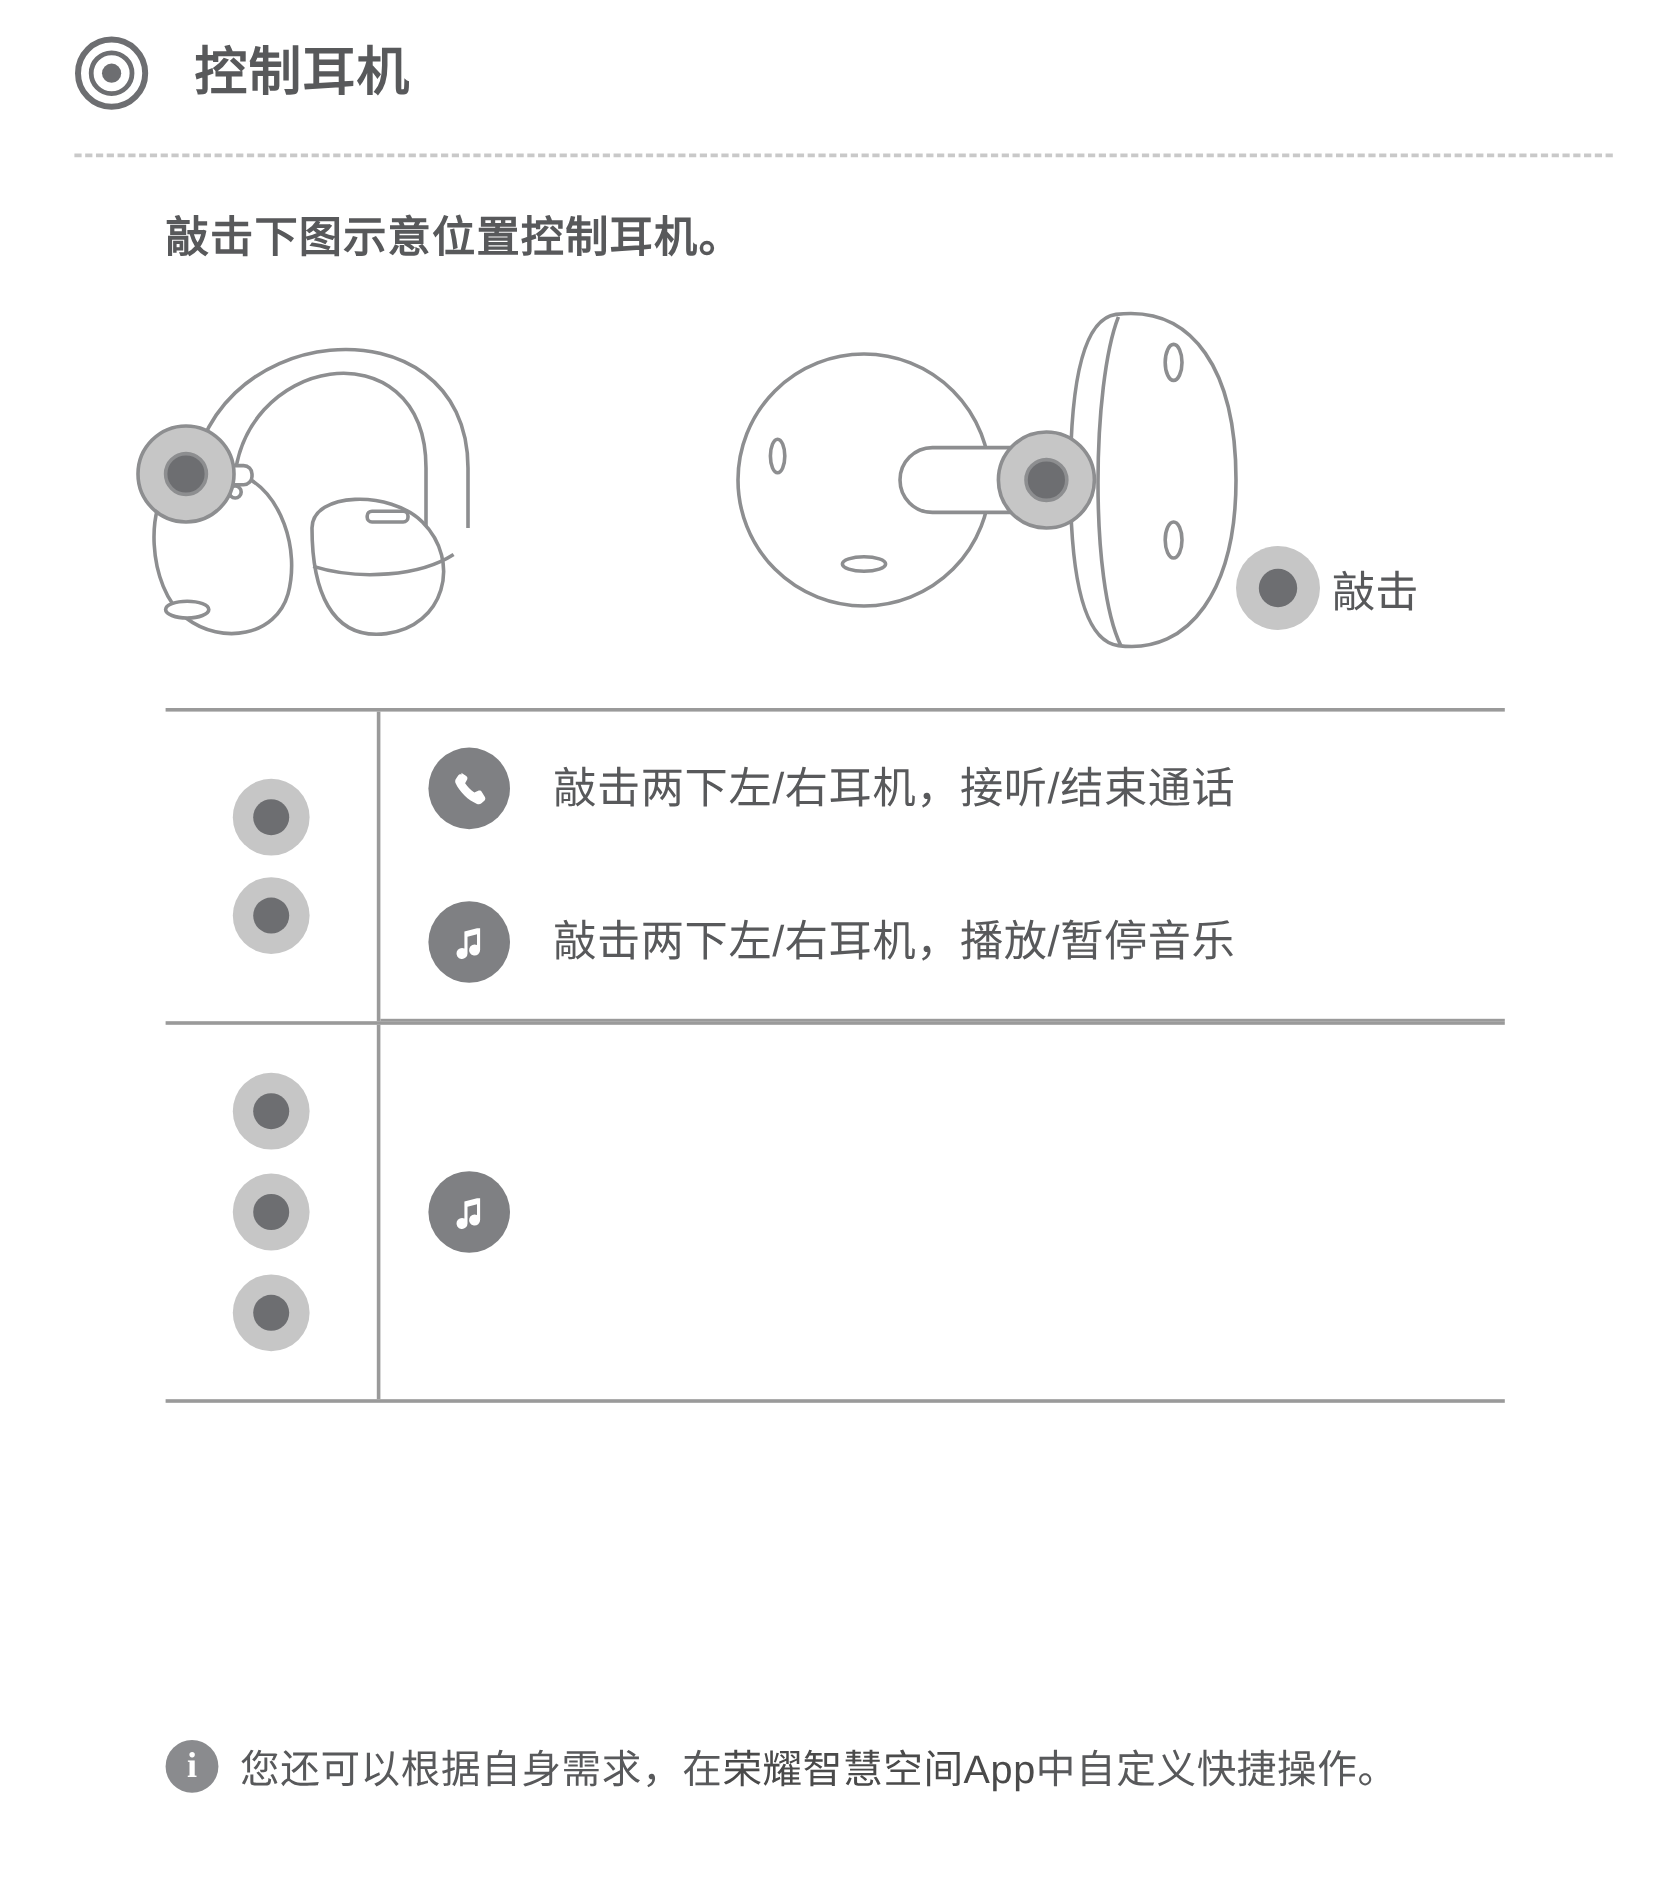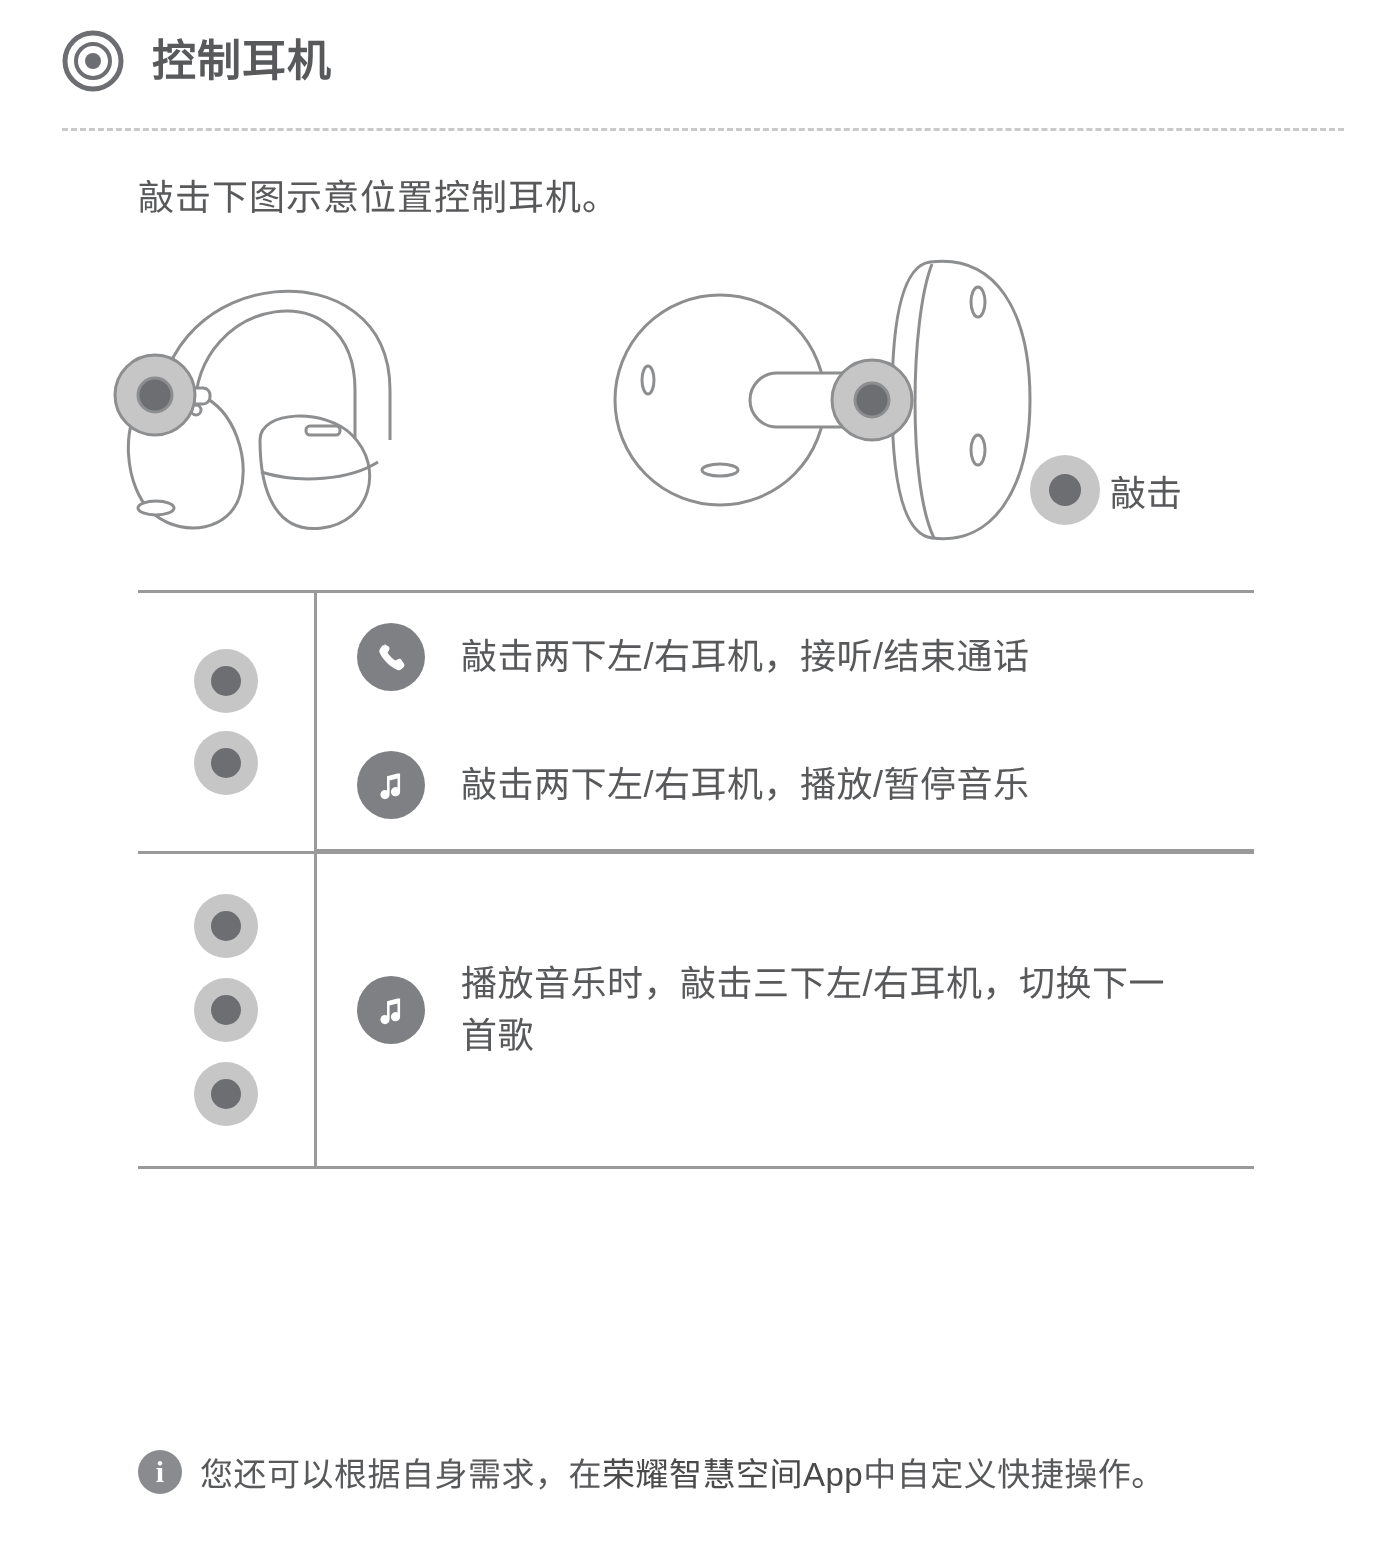--- a/index.html
+++ b/index.html
@@ -16,21 +16,21 @@
     overflow: hidden;
   }
 
   
   .header {
     position: absolute;
     left: 62px;
     top: 30px;
     display: flex;
     align-items: center;
-    gap: 28px;
+    gap: 38px;
     text-align: center;
   }
   .header-icon {
     width: 62px;
     height: 62px;
     flex: 0 0 auto;
   }
   .header-title {
     font-size: 44px;
     font-weight: bold;
@@ -47,20 +47,21 @@
   }
 
   
   .intro {
     position: absolute;
     left: 138px;
     top: 168px;
     font-size: 36px;
     color: #58595b;
     letter-spacing: 1px;
+    font-weight: bold;
   }
 
   
   .illustration {
     position: absolute;
     left: 100px;
     top: 240px;
     width: 1240px;
     height: 320px;
   }
@@ -314,21 +315,20 @@
       <span class="dot dot-md"></span>
       <span class="dot dot-md"></span>
       <span class="dot dot-md"></span>
     </div>
     <div class="cell-desc-tall">
       <span class="badge">
         <svg width="36" height="36" viewBox="0 0 36 36" fill="#ffffff">
           <path d="M24.5 6.5 L14 9.2 V23.4 a4.6 4.6 0 1 0 2.6 4.1 V13.6 l7.9-2 V20.6 a4.6 4.6 0 1 0 2.6 4.1 V6.5 Z"></path>
         </svg>
       </span>
-      <span class="desc-text" style="max-width:740px">播放音乐时，敲击三下左/右耳机，切换下一首歌</span>
     </div>
   </div>
 
 </div>
 
 <div class="footnote">
   <span class="info-icon">i</span>
   <span class="footnote-text"><span>您还可以根据自身需求，在</span><b>荣耀智慧空间App</b><span>中自定义快捷操作。</span></span>
 </div>
 

